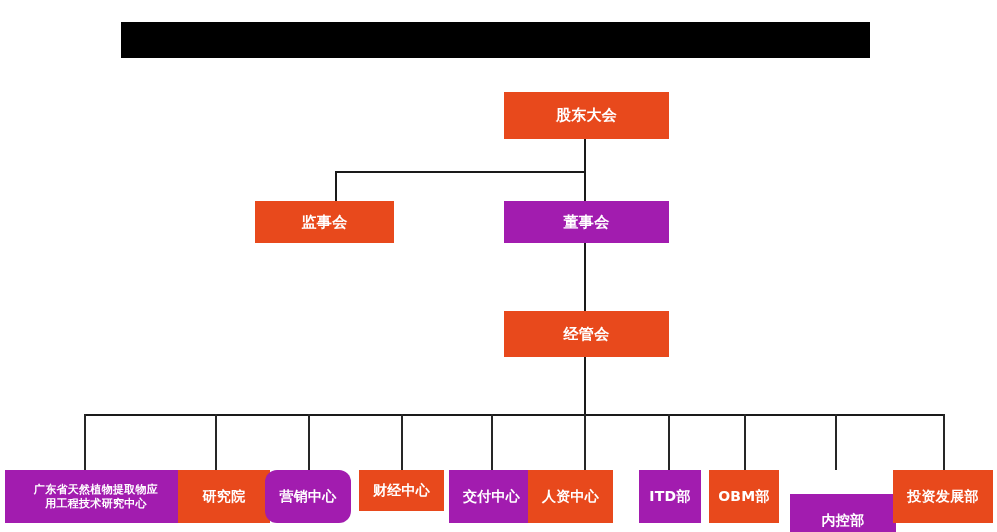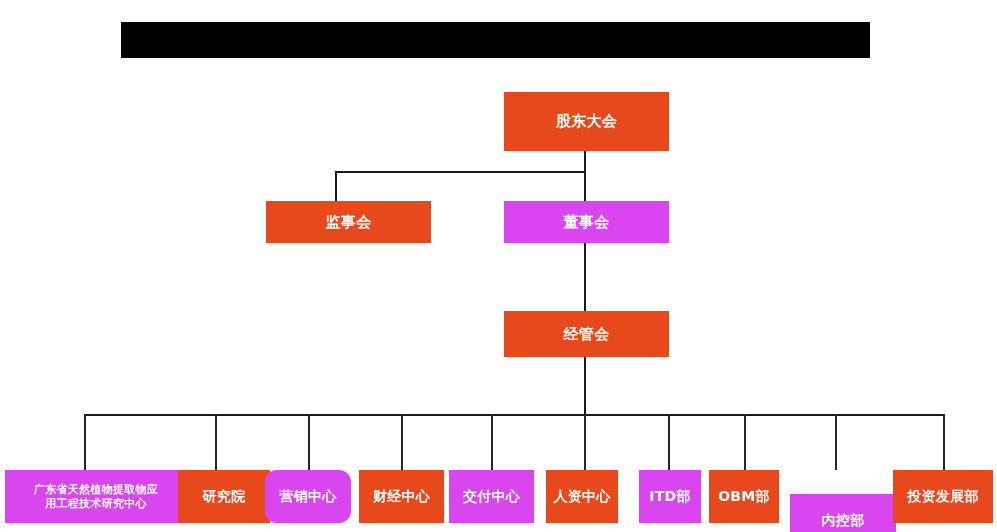--- a/index.html
+++ b/index.html
@@ -47,21 +47,21 @@
     align-items: center;
     justify-content: center;
     text-align: center;
     color: #ffffff;
     font-weight: bold;
     line-height: 1.22;
     letter-spacing: 0.3px;
     user-select: none;
   }
   .node.vivid  { background: #E8491C; }
-  .node.light  { background: #d946ef; }
+  .node.light  { background: #a21caf; }
   .node .label { display: block; padding: 0 4px; }
   .fs-15 { font-size: 15px; }
   .fs-14 { font-size: 14px; }
   .fs-11 { font-size: 11px; }
 </style>
 </head>
 <body>
 
 <div id="canvas">
 
@@ -84,25 +84,25 @@
   <div class="vline thin" style="left:215px; top:414px; height:56px;"></div>
   <div class="vline thin" style="left:308px; top:414px; height:56px;"></div>
   <div class="vline thin" style="left:401px; top:414px; height:56px;"></div>
   <div class="vline thin" style="left:491px; top:414px; height:56px;"></div>
   <div class="vline thin" style="left:584px; top:414px; height:56px;"></div>
   <div class="vline thin" style="left:668px; top:414px; height:56px;"></div>
   <div class="vline thin" style="left:744px; top:414px; height:56px;"></div>
   <div class="vline thin" style="left:835px; top:414px; height:56px;"></div>
   <div class="vline thin" style="left:943px; top:414px; height:56px;"></div>
 
-  <div class="node vivid fs-15" style="left:504px; top:92px; width:165px; height:59px;">
+  <div class="node vivid fs-15" style="left:504px; top:92px; width:165px; height:47px;">
     <span class="label">股东大会</span>
   </div>
 
-  <div class="node vivid fs-15" style="left:266px; top:201px; width:165px; height:42px;">
+  <div class="node vivid fs-15" style="left:255px; top:201px; width:139px; height:42px;">
     <span class="label">监事会</span>
   </div>
 
   <div class="node light fs-15" style="left:504px; top:201px; width:165px; height:42px;">
     <span class="label">董事会</span>
   </div>
 
   <div class="node vivid fs-15" style="left:504px; top:311px; width:165px; height:46px;">
     <span class="label">经管会</span>
   </div>
@@ -115,29 +115,29 @@
   </div>
 
   <div class="node vivid fs-14" style="left:178px; top:470px; width:92px; height:53px;">
     <span class="label">研究院</span>
   </div>
 
   <div class="node light fs-14" style="left:265px; top:470px; width:86px; height:53px;border-radius:12px;">
     <span class="label">营销中心</span>
   </div>
 
-  <div class="node vivid fs-14" style="left:359px; top:470px; width:85px; height:53px;">
+  <div class="node vivid fs-14" style="left:359px; top:470px; width:85px; height:41px;">
     <span class="label">财经中心</span>
   </div>
 
   <div class="node light fs-14" style="left:449px; top:470px; width:85px; height:53px;">
     <span class="label">交付中心</span>
   </div>
 
-  <div class="node vivid fs-14" style="left:546px; top:470px; width:72px; height:53px;text-align:right;">
+  <div class="node vivid fs-14" style="left:528px; top:470px; width:85px; height:53px;text-align:right;">
     <span class="label">人资中心</span>
   </div>
 
   <div class="node vivid fs-14" style="left:709px; top:470px; width:70px; height:53px;">
     <span class="label">OBM部</span>
   </div>
 
   <div class="node light fs-14" style="left:639px; top:470px; width:62px; height:53px;">
     <span class="label">ITD部</span>
   </div>

